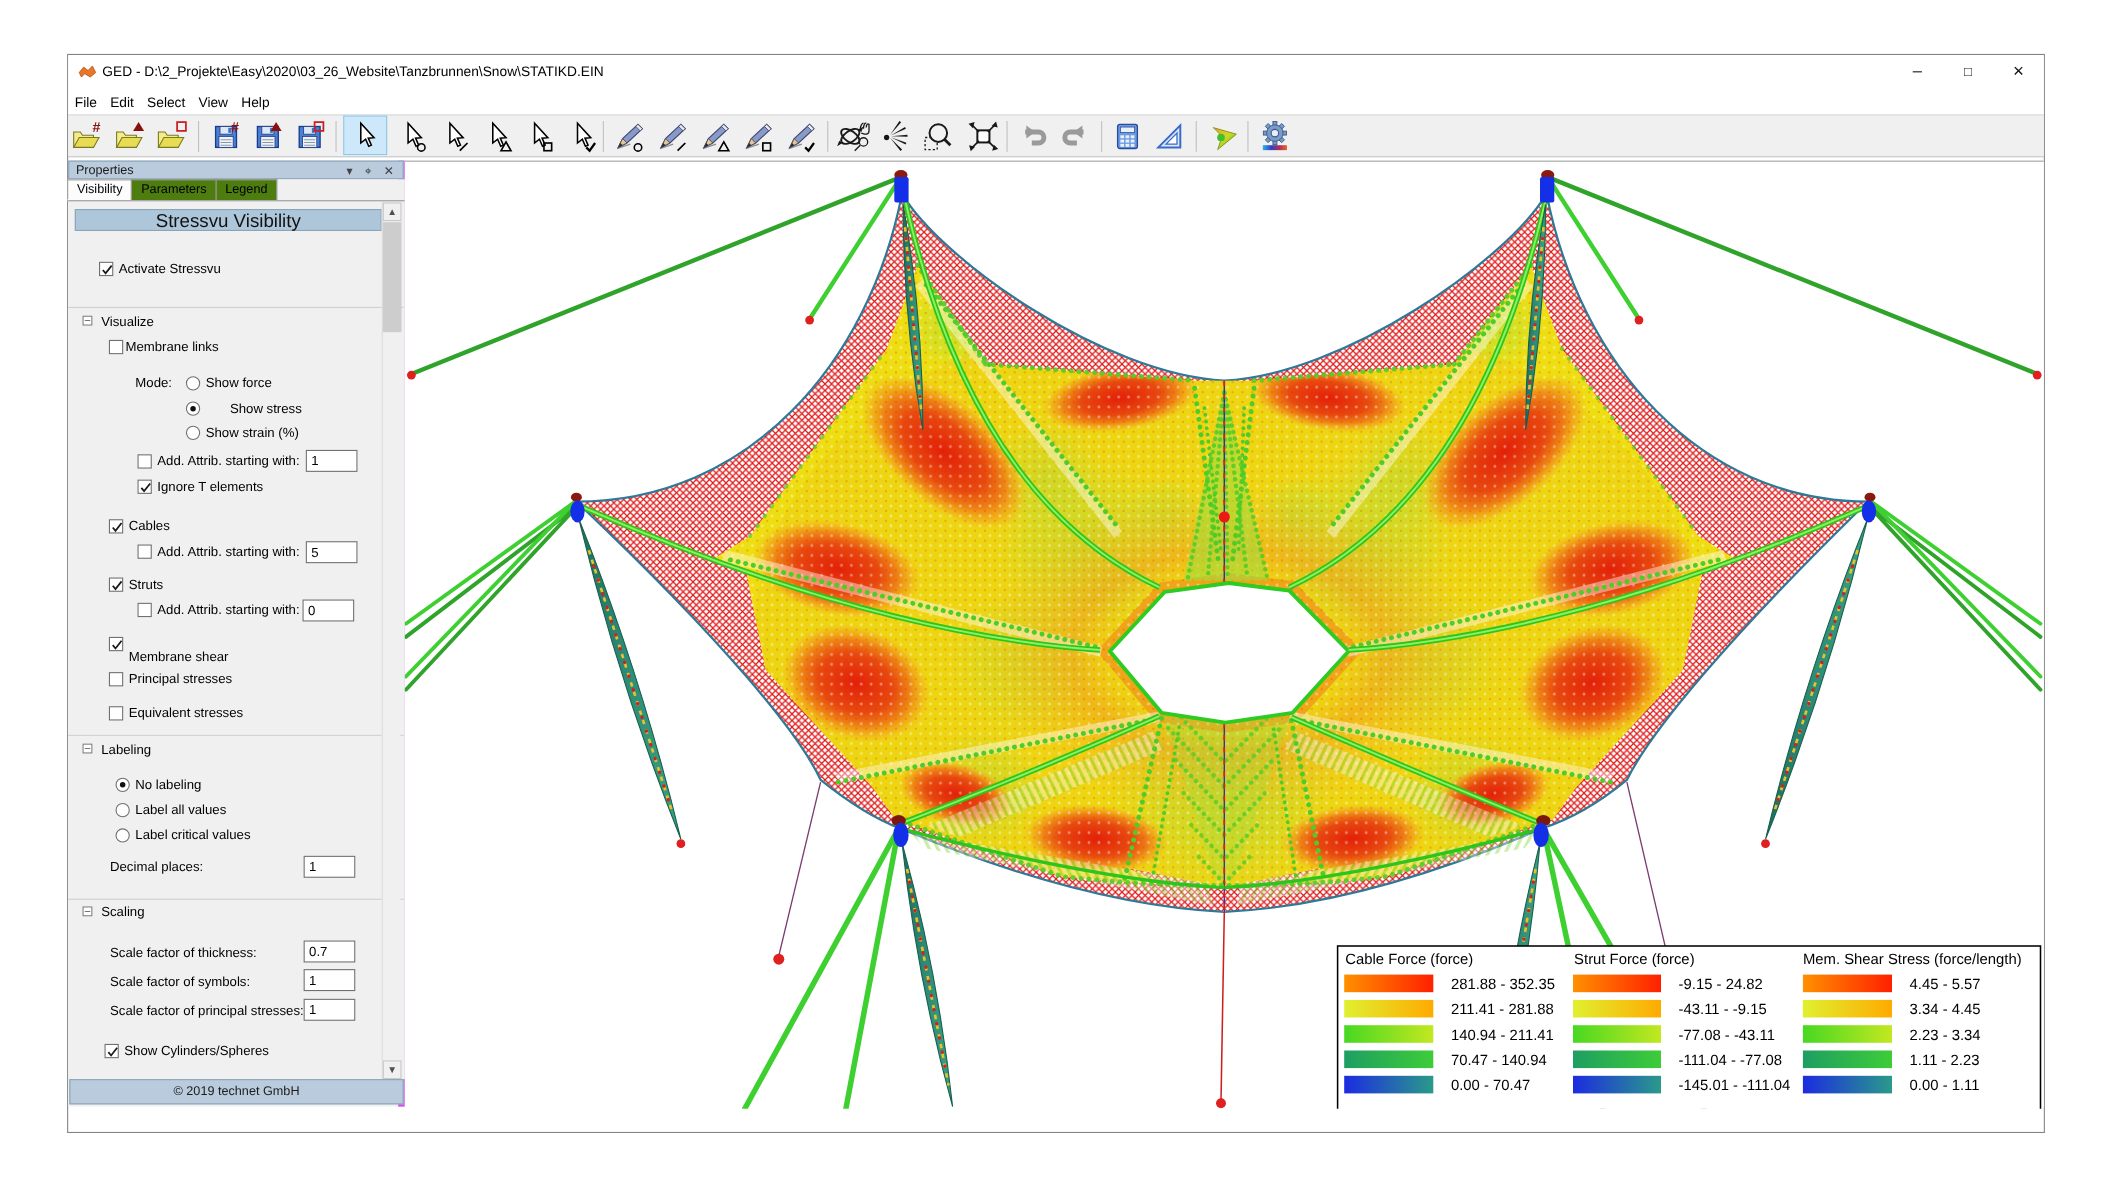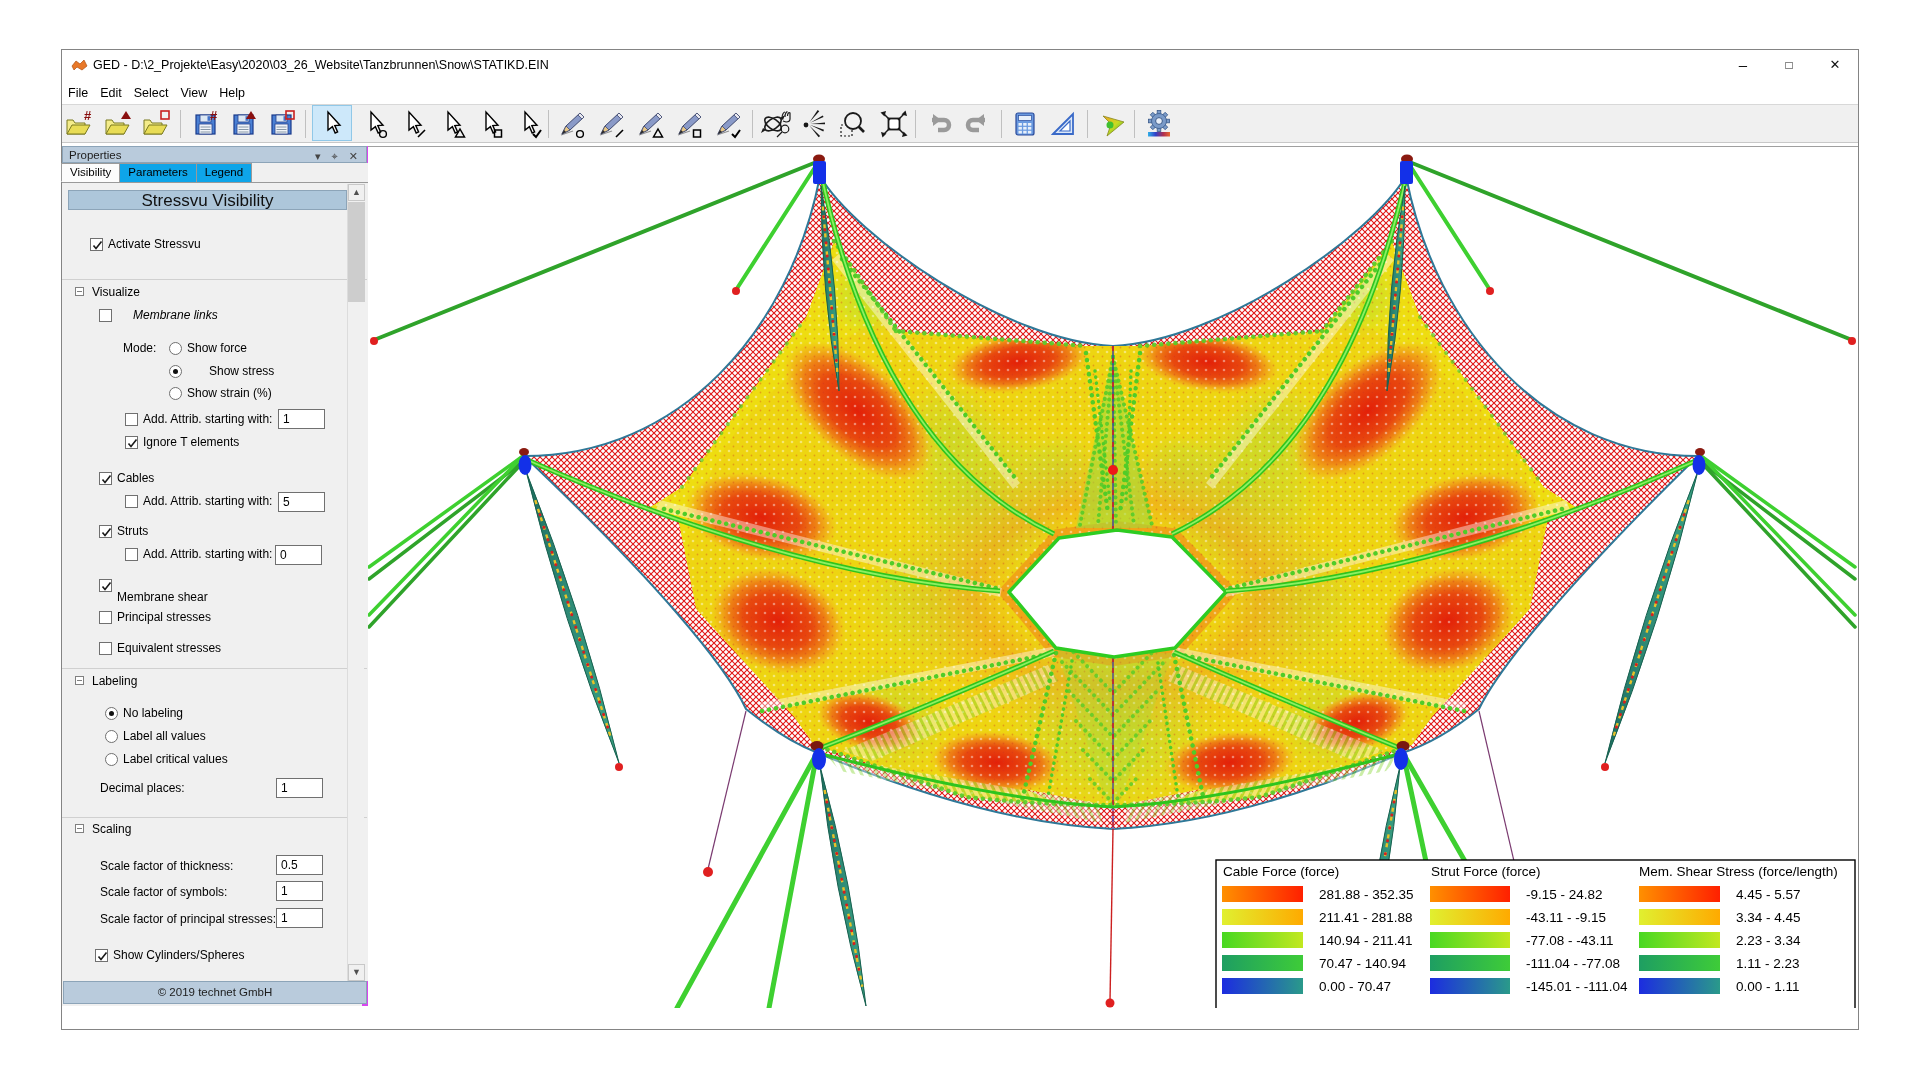--- a/index.html
+++ b/index.html
@@ -10,21 +10,21 @@
 #appicon { position:absolute; left:9px; top:9px; width:17px; height:13px; }
 #winbtns { position:absolute; right:0; top:0; height:32px; }
 .wbtn { display:inline-block; width:46px; height:32px; text-align:center; font-size:15px; color:#111; line-height:30px; vertical-align:top;}
 #menubar { position:absolute; left:0; top:32px; width:100%; height:23px; background:#ffffff; font-size:12.5px; color:#000; }
 .mitem { display:inline-block; padding:4px 6px 0 6px; }
 #toolbar { position:absolute; left:0; top:54px; width:100%; height:39px; background:#f0f0f0; border-top:1px solid #d8d8d8; border-bottom:1px solid #c8c8c8; }
 #panel { position:absolute; left:0; top:96px; width:306px; height:860px; background:#f0f0f0; border-right:6px solid #d946ef; font-size:12px; color:#000; }
 #phead { position:absolute; left:0; top:0; width:305px; height:17px; background:#b9cbdc; border:1px solid #8ca4b8; font-size:11.5px; color:#1c1c1c; padding-left:6px; line-height:16px;}
 #pheadicons { position:absolute; right:4px; top:1px; font-size:11px; color:#444; letter-spacing:4px;}
 #ptabs { position:absolute; left:0px; top:17px; width:306px; height:19px; background:#f0f0f0; }
-.ptab { display:inline-block; height:19px; padding:2px 8px 0 8px; font-size:11.5px; border:1px solid #9a9a9a; border-bottom:none; background:#0ea5e9; margin-left:-1px; vertical-align:top;}
+.ptab { display:inline-block; height:19px; padding:2px 8px 0 8px; font-size:11.5px; border:1px solid #9a9a9a; border-bottom:none; background:#4d7c0f; margin-left:-1px; vertical-align:top;}
 .ptab.active { background:#fcfcfc; border-bottom:1px solid #fcfcfc; }
 #pbody { position:absolute; left:0; top:36px; width:306px; height:799px; background:#f0f0f0; border-top:1px solid #9a9a9a; }
 #pfoot { position:absolute; left:1px; top:835px; width:304px; height:23px; background:#b9cbdc; border:1px solid #8ca4b8; text-align:center; font-size:11.5px; color:#1c1c1c; line-height:21px;}
 #scroll { position:absolute; left:285px; top:1px; width:17px; height:797px; background:#f0f0f0; border-left:1px solid #dcdcdc;}
 .sarrow { position:absolute; left:0; width:17px; height:17px; background:#f0f0f0; border:1px solid #c8c8c8; color:#505050; font-size:9px; text-align:center; line-height:15px;}
 #sthumb { position:absolute; left:0; top:18px; width:17px; height:100px; background:#cdcdcd; }
 #shead { position:absolute; left:6px; top:7px; width:279px; height:20px; background:#adc6da; border:1px solid #8ca4b8; text-align:center; font-size:17px; line-height:19px; color:#111;}
 .ck { position:absolute; width:13px; height:13px; background:#fff; border:1px solid #707070; }
 .ck svg { position:absolute; left:0px; top:0px; }
 .rd { position:absolute; width:13px; height:13px; background:#fff; border:1px solid #707070; border-radius:50%; }
@@ -287,21 +287,21 @@
         <div class="ck" style="left:28px; top:55px;">
           <svg width="13" height="13" viewBox="0 0 13 13">
             <path d="M2.5,6.5 L5,9.5 L10.5,2.5" fill="none" stroke="#1a1a1a" stroke-width="1.6"></path>
           </svg>
         </div>
         <div class="lbl" style="left:46px; top:54px;">Activate Stressvu</div>
         <div class="divline" style="top:96px;"></div>
         <div class="grp" style="top:104px;">–</div>
         <div class="lbl" style="left:30px; top:102px;">Visualize</div>
         <div class="ck" style="left:37px; top:126px;"></div>
-        <div class="lbl" style="left:71px; top:125px;font-style:italic;">Membrane links</div>
+        <div class="lbl" style="left:52px; top:125px;">Membrane links</div>
         <div class="lbl" style="left:61px; top:158px;">Mode:</div>
         <div class="rd" style="left:107px; top:159px;"></div>
         <div class="lbl" style="left:125px; top:158px;">Show force</div>
         <div class="rd sel" style="left:107px; top:182px;"></div>
         <div class="lbl" style="left:125px; top:181px;margin-left:22px;">Show stress</div>
         <div class="rd" style="left:107px; top:204px;"></div>
         <div class="lbl" style="left:125px; top:203px;">Show strain (%)</div>
         <div class="ck" style="left:63px; top:230px;"></div>
         <div class="lbl" style="left:81px; top:229px;">Add. Attrib. starting with:</div>
         <div class="tf" style="left:216px; top:226px; width:47px;">1</div>
@@ -347,21 +347,21 @@
         <div class="rd" style="left:43px; top:547px;"></div>
         <div class="lbl" style="left:61px; top:546px;">Label all values</div>
         <div class="rd" style="left:43px; top:570px;"></div>
         <div class="lbl" style="left:61px; top:569px;">Label critical values</div>
         <div class="lbl" style="left:38px; top:598px;">Decimal places:</div>
         <div class="tf" style="left:214px; top:595px; width:47px;">1</div>
         <div class="divline" style="top:634px;"></div>
         <div class="grp" style="top:641px;">–</div>
         <div class="lbl" style="left:30px; top:639px;">Scaling</div>
         <div class="lbl" style="left:38px; top:676px;">Scale factor of thickness:</div>
-        <div class="tf" style="left:214px; top:672px; width:47px;">0.5</div>
+        <div class="tf" style="left:214px; top:672px; width:47px;">0.7</div>
         <div class="lbl" style="left:38px; top:702px;">Scale factor of symbols:</div>
         <div class="tf" style="left:214px; top:698px; width:47px;">1</div>
         <div class="lbl" style="left:38px; top:729px;">Scale factor of principal stresses:</div>
         <div class="tf" style="left:214px; top:725px; width:47px;">1</div>
         <div class="ck" style="left:33px; top:766px;">
           <svg width="13" height="13" viewBox="0 0 13 13">
             <path d="M2.5,6.5 L5,9.5 L10.5,2.5" fill="none" stroke="#1a1a1a" stroke-width="1.6"></path>
           </svg>
         </div>
         <div class="lbl" style="left:51px; top:765px;">Show Cylinders/Spheres</div>

